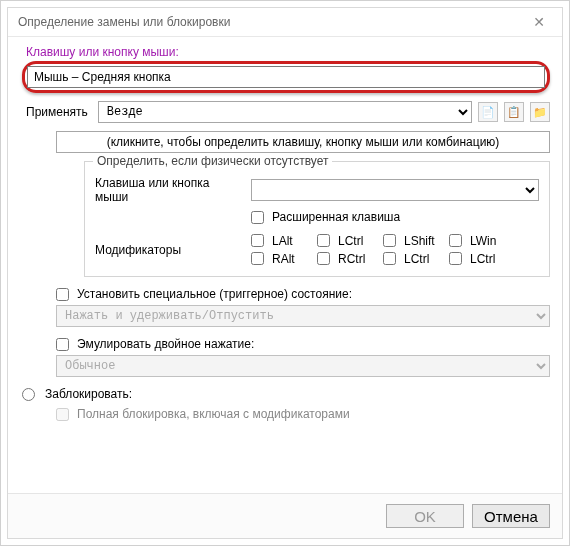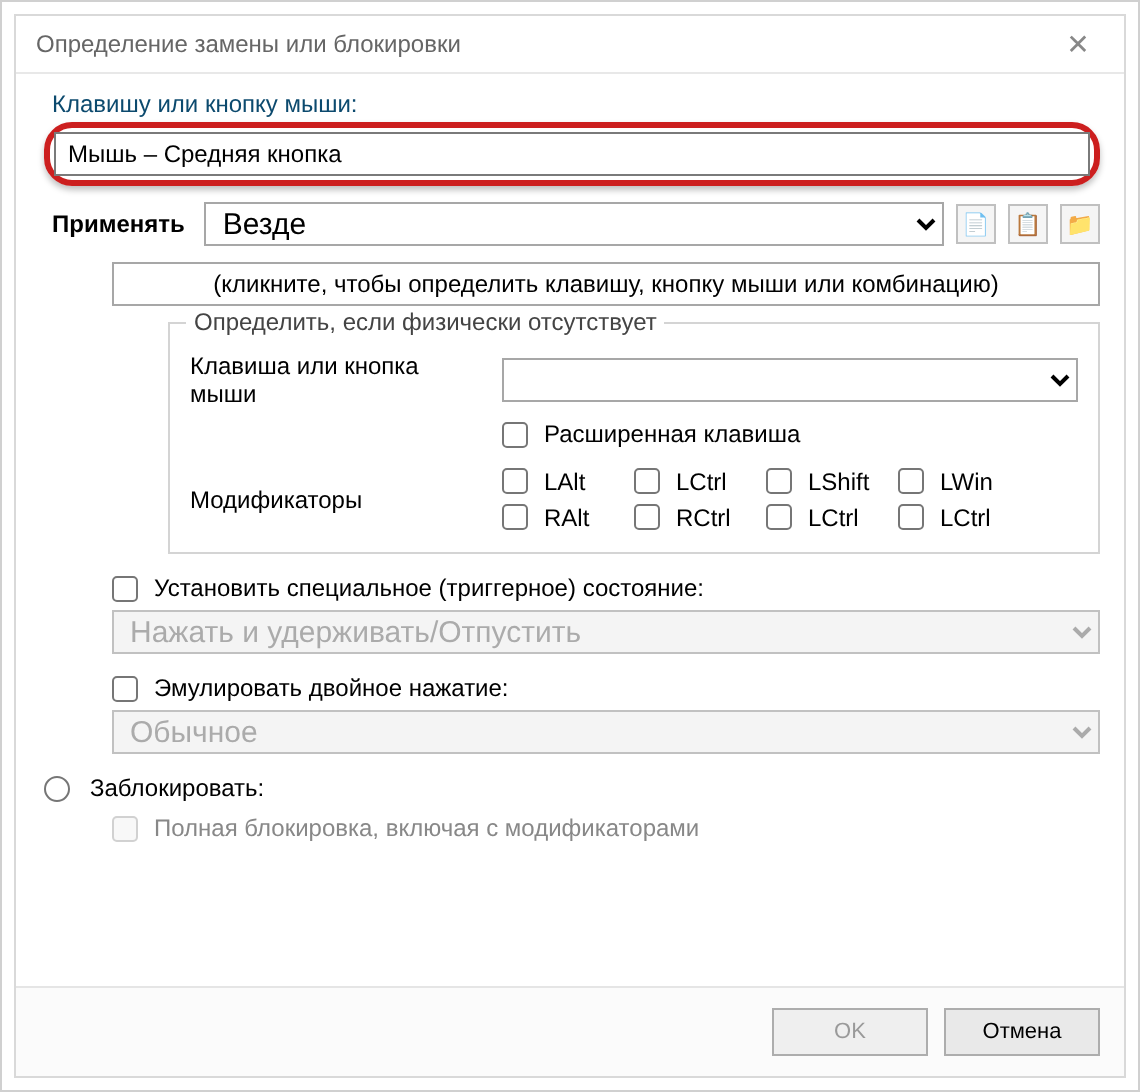--- a/index.html
+++ b/index.html
@@ -39,21 +39,21 @@
     text-align: center;
     font-size: 14px;
     color: #888;
   }
   .body {
     padding: 8px 12px 12px 14px;
     flex: 1;
     overflow: hidden;
   }
   .label1 {
-    color: #0c4a6e;
+    color: #a21caf;
     margin-bottom: 2px;
     margin-left: 4px;
   }
   .highlight-field {
     border: 3px solid #cc1f1f;
     border-radius: 14px;
     padding: 2px;
     box-shadow: 0 2px 3px rgba(0,0,0,0.25);
     margin-bottom: 8px;
   }
@@ -64,24 +64,24 @@
     padding: 2px 6px;
     font-family: inherit;
     font-size: 12px;
   }
   .row {
     display: flex;
     align-items: center;
     gap: 6px;
     margin-bottom: 8px;
   }
-  .row .label2 { margin-left: 4px; margin-right:4px;font-weight:bold; }
+  .row .label2 { margin-left: 4px; margin-right:4px; }
   select {
-    font-family: Liberation Sans, sans-serif;
-    font-size: 15px;
+    font-family: Liberation Mono, monospace;
+    font-size: 12px;
     height: 22px;
     border: 1px solid #a7a7a7;
     background: #fff;
     padding-left: 4px;
   }
   select.apply { flex: 1; }
   .icon-btn {
     width: 20px;
     height: 20px;
     display: flex;
@@ -168,21 +168,21 @@
     padding: 10px 12px;
     border-top: 1px solid #e5e5e5;
     background: #fbfbfb;
   }
   .btn {
     min-width: 78px;
     height: 24px;
     border: 1px solid #adadad;
     background: #e9e9e9;
     font-family: inherit;
-    font-size: 11px;
+    font-size: 15px;
   }
   .btn.disabled { color: #9a9a9a; background: #efefef; }
 </style>
 </head>
 <body>
 
 <div class="outer">
 <div class="window">
 
   <div class="titlebar">

